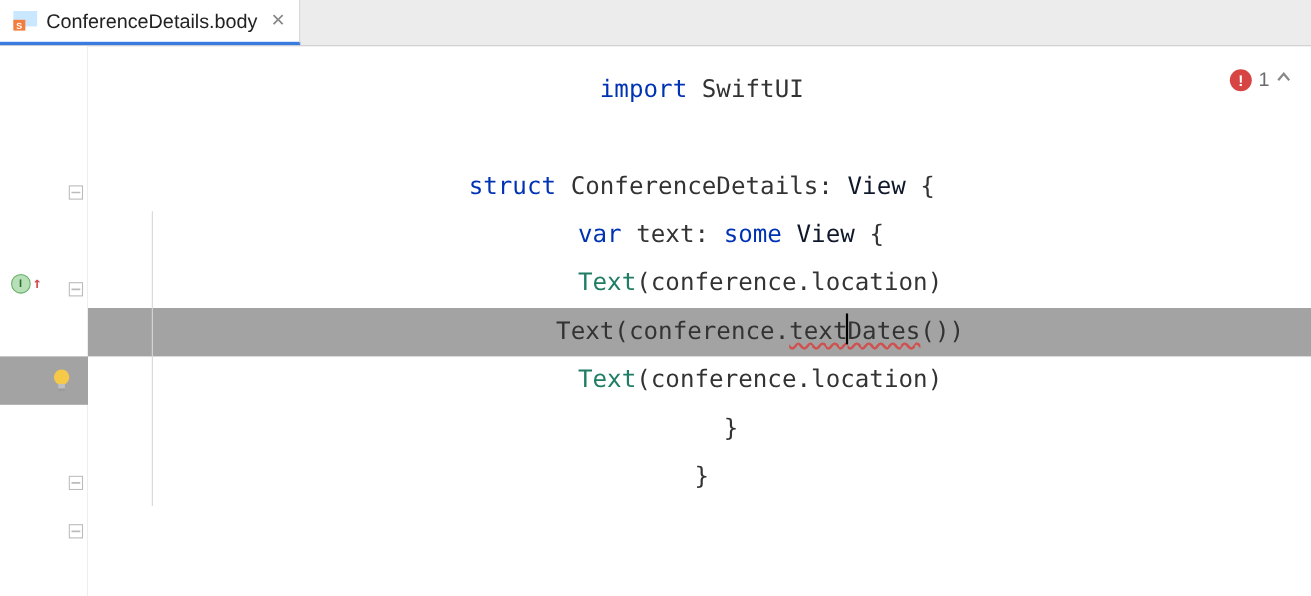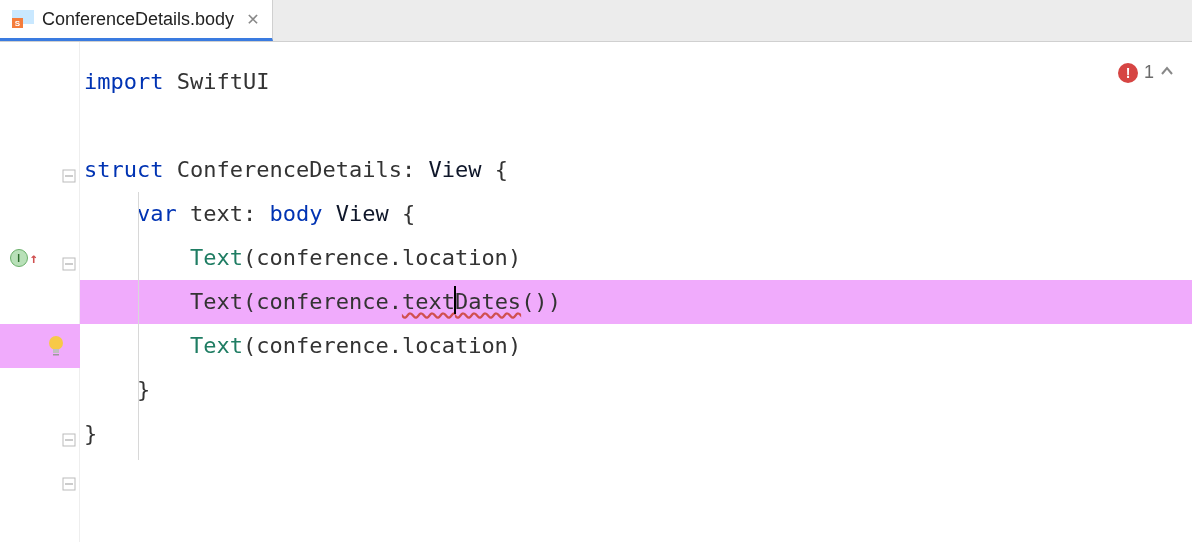--- a/index.html
+++ b/index.html
@@ -87,29 +87,30 @@
     .impl-arrow { color: #d05050; font-size: 14px; font-weight: bold; }
     .bulb {
       width: 18px; height: 22px;
       fill: #f5b301;
       margin-right: -32px;
     }
     .code-pane {
       flex: 1;
       position: relative;
       padding-top: 18px;
+      text-align: center;
     }
     .code-line {
       height: 44px;
       line-height: 44px;
       white-space: pre;
       padding-left: 4px;
     }
     .hl-line {
-      background: #f0abfc;
+      background: #a3a3a3;
     }
     .kw { color: #0033b3; }
     .type { color: #0f172a; }
     .type-dim { color: #8a8a8a; }
     .id { color: #333; }
     .fn { color: #1f7d63; }
     .punc { color: #333; }
     .squiggle {
       text-decoration: underline wavy #d05050;
       text-decoration-skip-ink: none;
@@ -218,21 +219,21 @@
     </div>
   </div>
 
   <div class="code-pane">
 
     <span class="vline" style="left:58px; top:150px; height:268px;"></span>
 
     <div class="code-line"><span class="kw">import</span> <span class="id">SwiftUI</span></div>
     <div class="code-line"></div>
     <div class="code-line"><span class="kw">struct</span> <span class="id">ConferenceDetails</span><span class="punc">: </span><span class="type">View</span> <span class="punc">{</span></div>
-    <div class="code-line">    <span class="kw">var</span> <span class="id">text</span><span class="punc">:</span> <span class="kw">body</span> <span class="type">View</span> <span class="punc">{</span></div>
+    <div class="code-line">    <span class="kw">var</span> <span class="id">text</span><span class="punc">:</span> <span class="kw">some</span> <span class="type">View</span> <span class="punc">{</span></div>
     <div class="code-line">        <span class="fn">Text</span><span class="punc">(</span><span class="id">conference</span><span class="punc">.</span><span class="id">location</span><span class="punc">)</span></div>
     <div class="code-line hl-line">        <span class="id">Text</span><span class="punc">(</span><span class="id">conference</span><span class="punc">.</span><span class="id squiggle">text</span><span class="cursor-caret"></span><span class="id squiggle">Dates</span><span class="punc">()</span><span class="punc">)</span></div>
     <div class="code-line">        <span class="fn">Text</span><span class="punc">(</span><span class="id">conference</span><span class="punc">.</span><span class="id">location</span><span class="punc">)</span></div>
     <div class="code-line">    <span class="punc">}</span></div>
     <div class="code-line"><span class="punc">}</span></div>
 
     <div class="inspection-widget">
       <span class="err-icon">!</span>
       <span>1</span>
       <span class="chev-up">

